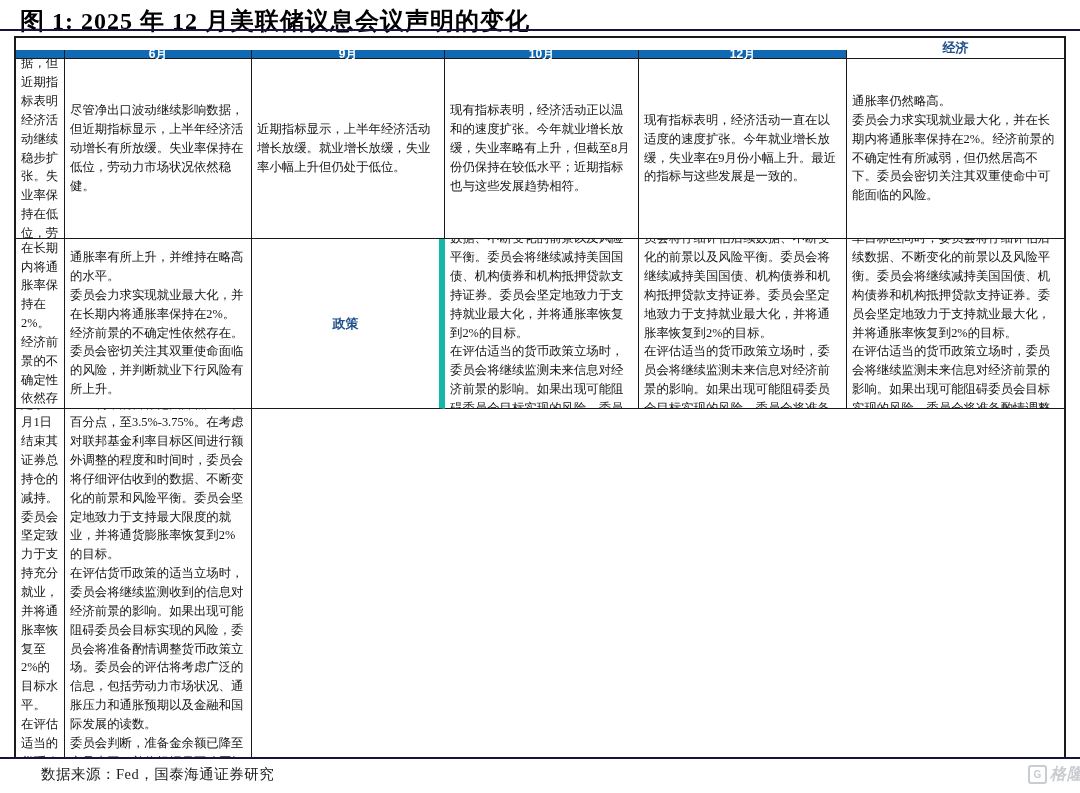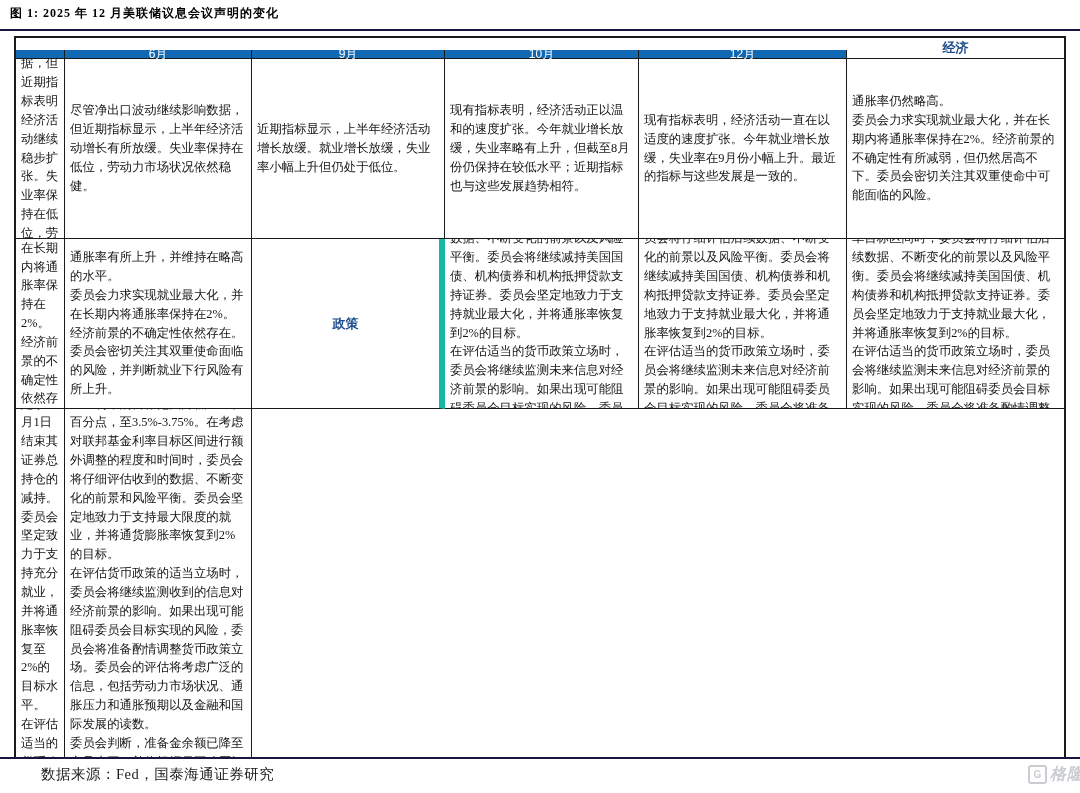--- a/index.html
+++ b/index.html
@@ -2,37 +2,37 @@
 <html><head>
 <meta charset="utf-8">
 <style>
   html,body{margin:0;padding:0;}
   body{
     width:1080px;height:793px;position:relative;background:#ffffff;
     font-family:"Liberation Sans","DejaVu Sans",sans-serif;
     -webkit-font-smoothing:antialiased;color:#111;
   }
   .figure-title{
-    position:absolute;left:10px;top:5px;
+    position:absolute;left:20px;top:5px;
     font-family:"Liberation Serif","DejaVu Serif",serif;
-    font-weight:bold;font-size:12px;letter-spacing:1px;color:#000;
+    font-weight:bold;font-size:24px;letter-spacing:1px;color:#000;
   }
   .rule{position:absolute;left:0;width:1080px;background:#14143c;}
   .rule.top{top:29px;height:2px;}
   .rule.bottom{top:757px;height:2px;}
   .fomc-table{
     position:absolute;left:14px;top:36px;
     display:grid;
     grid-template-columns:49px 187px 193px 194px 208px 217px;
     grid-template-rows:21px 180px 170px 348px;
     border:2px solid #1a1a1a;
     background:#fff;
   }
   .hcell{
-    background:#1169B4;color:#fff;font-weight:normal;font-size:12px;
+    background:#1169B4;color:#fff;font-weight:bold;font-size:12px;
     display:flex;align-items:center;justify-content:center;
     border-right:1px solid #1a1a1a;border-bottom:1px solid #1a1a1a;margin-top:12px;
   }
   .rlabel{
     display:flex;align-items:center;justify-content:center;
     font-weight:bold;font-size:13px;color:#1F4E8C;
     border-right:6px solid #14b8a6;border-bottom:1px solid #1a1a1a;
   }
   .cell{
     display:flex;align-items:center;

